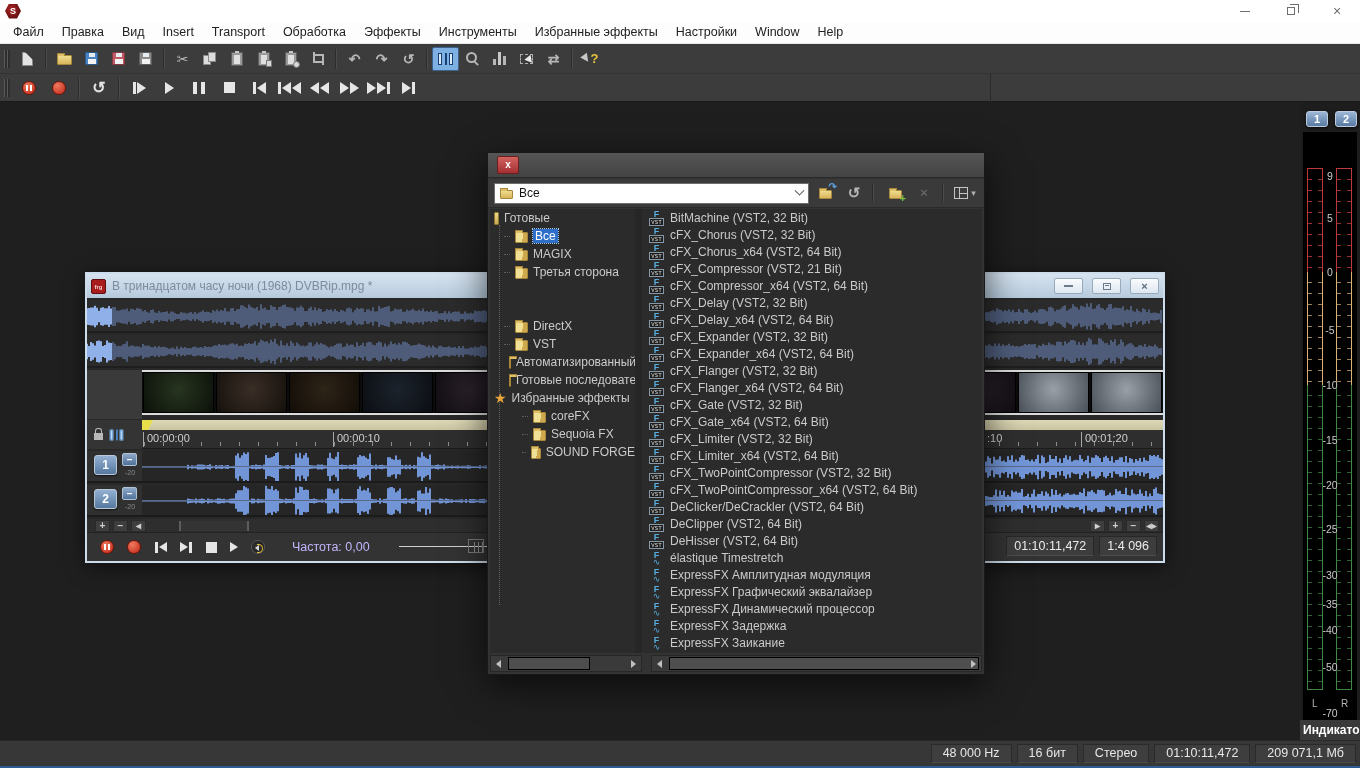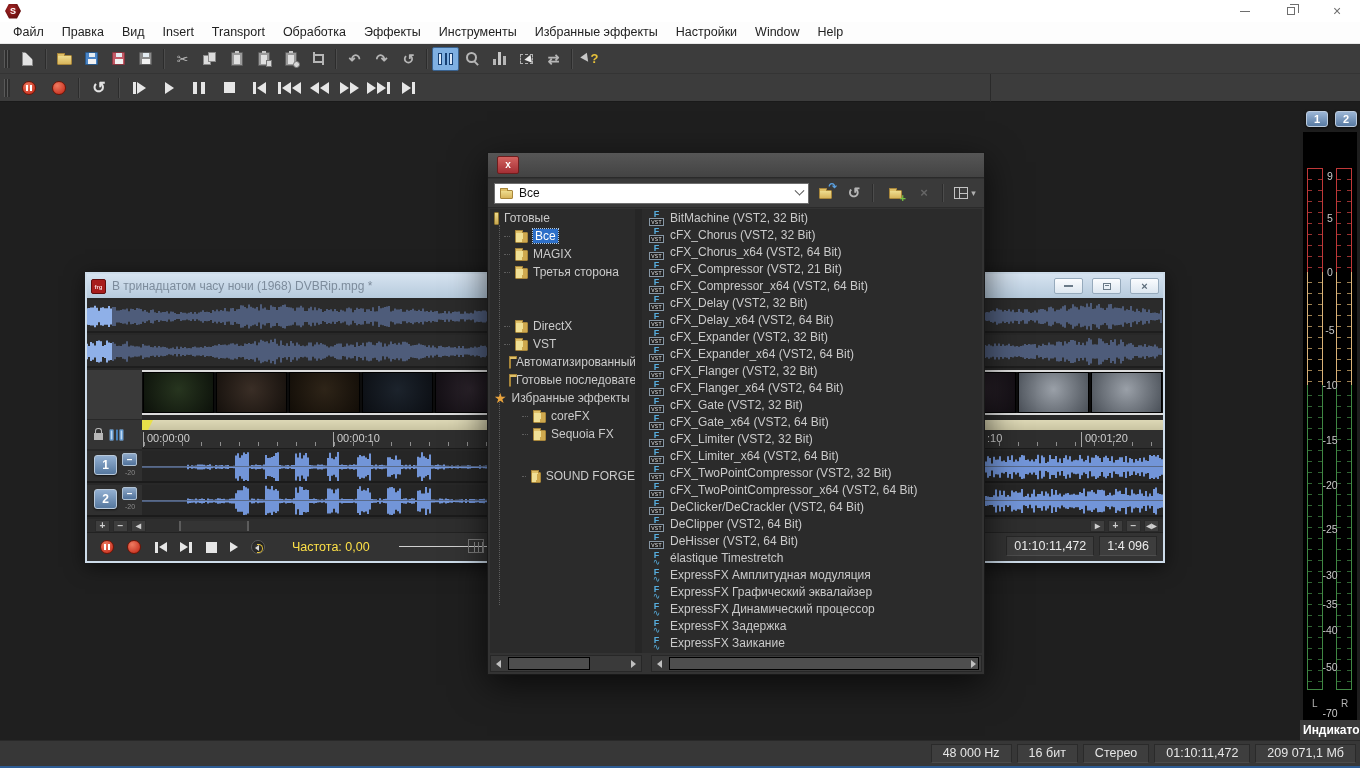--- a/index.html
+++ b/index.html
@@ -125,21 +125,21 @@
   .min-btn{position:absolute;left:35px;top:2px;width:15px;height:13px;background:linear-gradient(#8fa9c8,#4f719a);border:1px solid #b0c2d4;border-radius:2px;color:#fff;font:bold 10px/11px "Liberation Sans",sans-serif;text-align:center;}
   .gain-lbl{position:absolute;left:38px;top:18px;font-size:7px;color:#8a8a8a;}
   .scrollrow{position:absolute;left:0;top:245px;width:100%;height:14px;background:#2e2e2e;border-bottom:1px solid #222;display:flex;align-items:center;gap:3px;padding-left:8px;}
   .srbtn{width:15px;height:12px;background:#3e3e3e;border:1px solid #2a2a2a;color:#cfcfcf;font:bold 10px/10px "Liberation Sans",sans-serif;display:flex;align-items:center;justify-content:center;}
   .sr-thumb{width:70px;height:10px;margin-left:30px;border-left:2px solid #5c5c5c;border-right:2px solid #5c5c5c;background:#343434;}
   .sr-right{position:absolute;right:4px;top:1px;display:flex;gap:3px;}
   .dw-transport{position:absolute;left:0;top:259px;width:100%;height:28px;background:#333;display:flex;align-items:center;gap:13px;padding-left:13px;}
   .dw-transport .t-tri{border-width:5px;border-left-width:8px;}
   .dw-transport .t-tri.l{border-left:none;border-right:8px solid #e6e6e6;}
   .dw-transport .t-bar{height:11px;}
-  .freq-lbl{font-size:12.5px;color:#fde047;margin-left:14px;white-space:nowrap;}
+  .freq-lbl{font-size:12.5px;color:#c4b5fd;margin-left:14px;white-space:nowrap;}
   .freq-slider{position:relative;width:120px;height:18px;margin-left:16px;}
   .freq-slider::before{content:"";position:absolute;left:0;right:0;top:8px;height:1px;background:#cfcfcf;}
   .freq-grip{position:absolute;left:58%;top:1px;width:16px;height:14px;background:linear-gradient(#fafafa,#d8d8d8);border:1px solid #7a7a7a;background-image:repeating-linear-gradient(90deg,transparent 0 3px,#8a8a8a 3px 4px);background-size:12px 10px;background-position:2px 2px;background-repeat:no-repeat;}
   .freq-ptr{position:absolute;left:76%;top:14px;width:0;height:0;border:4px solid transparent;border-bottom:6px solid #f0f0f0;}
   .dw-status{position:absolute;right:6px;top:3px;display:flex;gap:5px;}
   .dw-sbox{height:20px;background:#3d3d3d;border:1px solid #272727;border-bottom-color:#4d4d4d;color:#ececec;font-size:12.5px;line-height:18px;padding:0 7px;text-align:right;}
   
   .dialog{position:absolute;left:487px;top:50px;width:498px;height:523px;background:#333;border:1px solid #191919;box-shadow:0 10px 34px rgba(0,0,0,.65);}
   .pd-title{position:absolute;left:0;top:0;width:100%;height:25px;background:linear-gradient(#565656,#434343);border-bottom:1px solid #2a2a2a;display:flex;align-items:center;padding:0 3px 0 9px;}
   .pd-title .txt{font-size:12px;color:#e0e0e0;flex:1;}
@@ -642,21 +642,21 @@
             <div class="tree-row" style="padding-left: 32px;">
               <span class="stub"></span>
               <span class="i-folder tree"></span>
               <span class="lbl">coreFX</span>
             </div>
             <div class="tree-row" style="padding-left: 32px;">
               <span class="stub"></span>
               <span class="i-folder tree"></span>
               <span class="lbl">Sequoia FX</span>
             </div>
-            <div class="tree-row" style="padding-left: 32px; margin-top: 24px;">
+            <div class="tree-row" style="padding-left: 32px;">
               <span class="stub"></span>
               <span class="i-folder tree"></span>
               <span class="lbl">SOUND FORGE</span>
             </div>
           </div>
         <div class="list-pane" id="list-pane">
             <div class="list-row">
               <span class="pi">
                 <b>F</b>
                 <u>VST</u>

